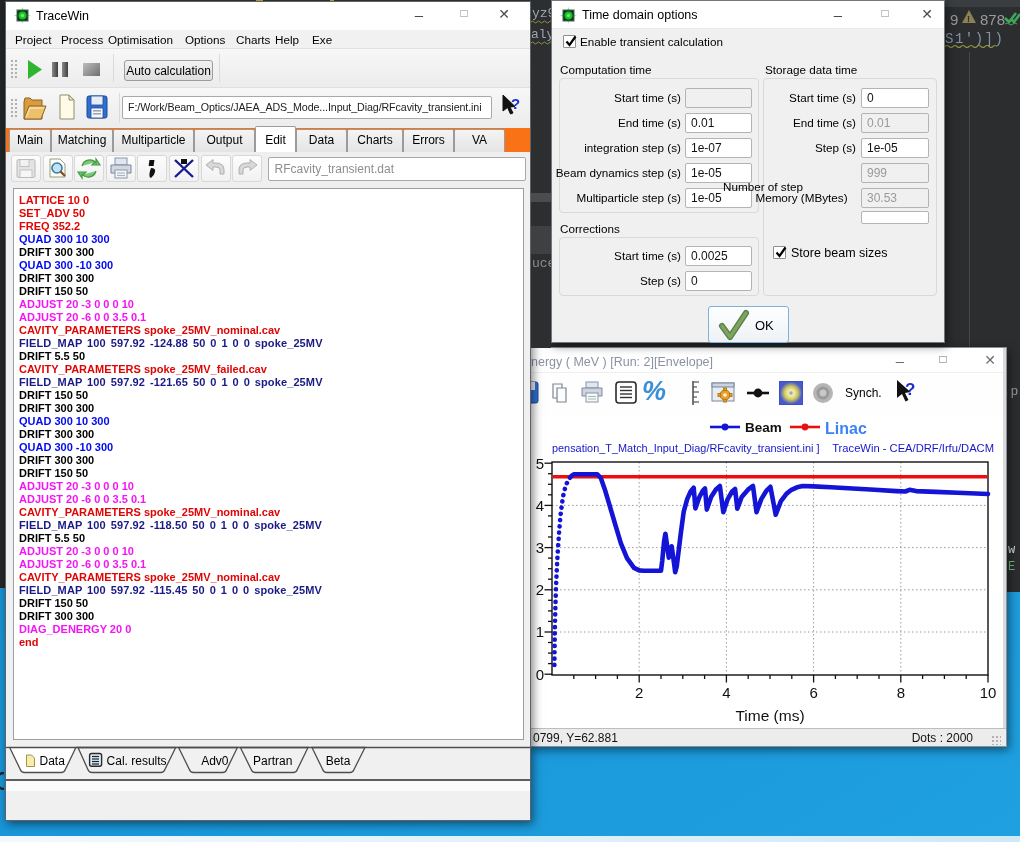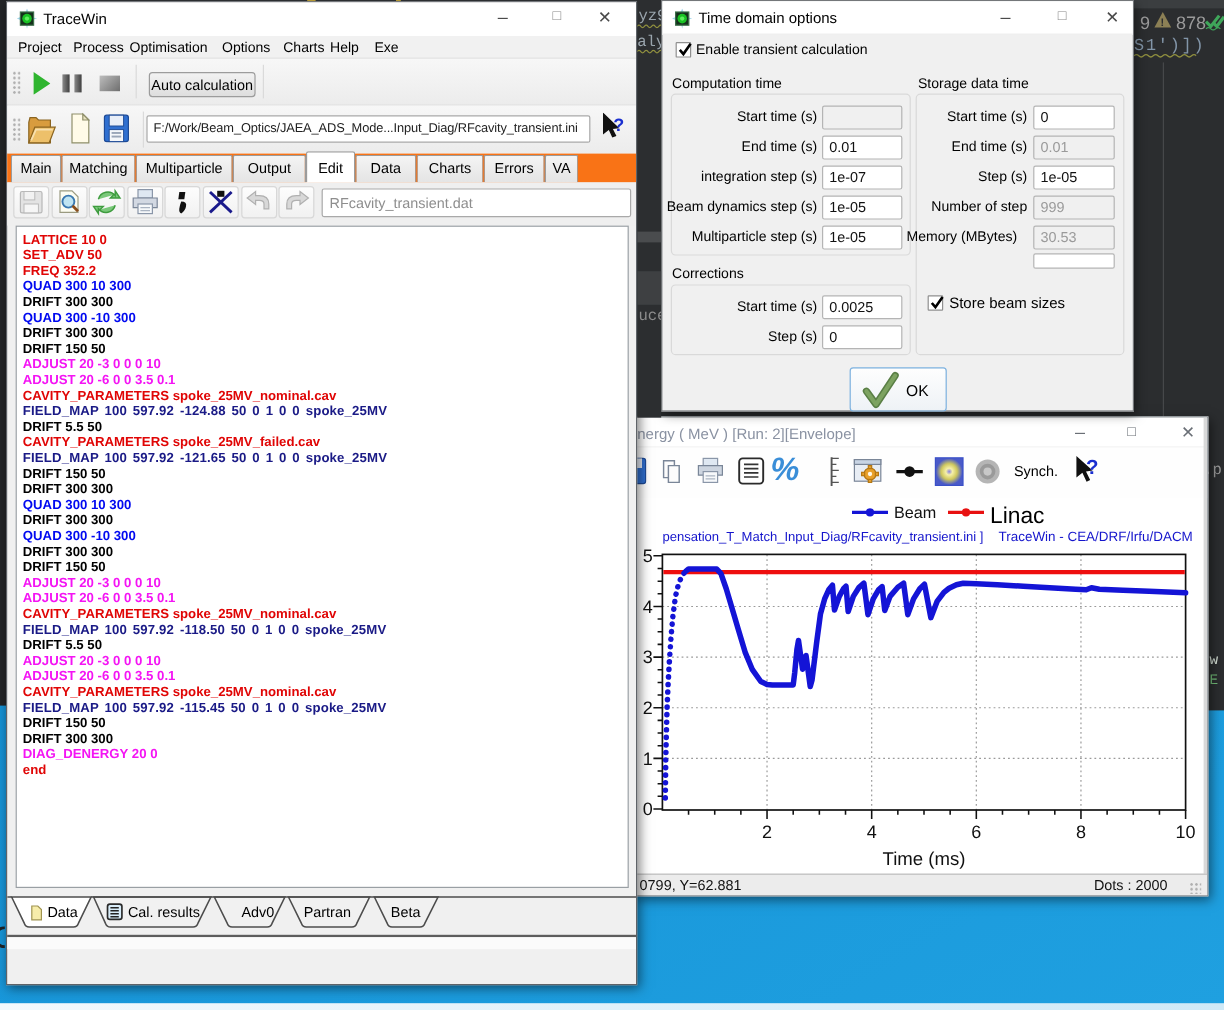--- a/index.html
+++ b/index.html
@@ -158,22 +158,22 @@
         <path d="M4 2 L4 20 L9 16 L12.5 23.5 L15.5 22 L12 15 L17.5 14 Z" fill="#111"></path>
         <text x="12" y="17" font-size="17" font-weight="bold" fill="#1a2fd0" font-family="Liberation Sans">?</text>
       </svg>
   </div>
   <svg class="abs" style="left:181px;top:71px" width="140" height="16">
       <line x1="0" y1="8" x2="30" y2="8" stroke="#1414d6" stroke-width="2.6"></line>
       <circle cx="15" cy="8" r="3.4" fill="#1414d6"></circle>
       <line x1="80" y1="8" x2="110" y2="8" stroke="#e81111" stroke-width="2.6"></line>
       <circle cx="95" cy="8" r="3.4" fill="#e81111"></circle>
     </svg>
-  <span class="abs" style="left:216px;top:72px;font-size:13.5px;font-weight:normal;color:#111">Beam</span>
-  <span class="abs" style="left:296px;top:72px;font-size:19px;font-weight:normal;color:#000000">Linac</span>
+  <span class="abs" style="left:216px;top:72px;font-size:13.5px;font-weight:bold;color:#111">Beam</span>
+  <span class="abs" style="left:296px;top:72px;font-size:16px;font-weight:bold;color:#3b82f6">Linac</span>
   <span class="abs" style="left:23px;top:94px;font-size:10.9px;color:#1515cc;white-space:nowrap">pensation_T_Match_Input_Diag/RFcavity_transient.ini ]</span>
   <span class="abs" style="left:265px;top:94px;width:200px;text-align:right;font-size:11.2px;color:#1515cc;white-space:nowrap">TraceWin - CEA/DRF/Irfu/DACM</span>
   <svg class="abs" id="plot" style="left:0;top:107px" width="477" height="273">
     <g stroke="#9a9a9a" stroke-width="1" stroke-dasharray="1.5,2.5" fill="none">
       <line x1="110.2" y1="7" x2="110.2" y2="220"></line>
         <line x1="197.4" y1="7" x2="197.4" y2="220"></line>
         <line x1="284.6" y1="7" x2="284.6" y2="220"></line>
         <line x1="371.8" y1="7" x2="371.8" y2="220"></line>
       <line x1="23" y1="177" x2="459" y2="177"></line>
         <line x1="23" y1="134.8" x2="459" y2="134.8"></line>
@@ -313,21 +313,21 @@
   </div>
   <div class="abs" id="tabbar" style="left:0;top:126px;width:524px;height:24px;background:#f97316">
     <div class="ttab" style="left:3px;width:42px">Main</div>
     <div class="ttab" style="left:45px;width:62px">Matching</div>
     <div class="ttab" style="left:107px;width:81px">Multiparticle</div>
     <div class="ttab" style="left:188px;width:61px">Output</div>
     <div class="ttab sel" style="left:249px;width:41px">Edit</div>
     <div class="ttab" style="left:290px;width:51px">Data</div>
     <div class="ttab" style="left:341px;width:56px">Charts</div>
     <div class="ttab" style="left:397px;width:51px">Errors</div>
-    <div class="ttab" style="left:448px;width:28px">VA</div>
+    <div class="ttab" style="left:448px;width:51px">VA</div>
   </div>
   <div class="abs" style="left:0;top:150px;width:524px;height:36px;background:#efefef">
     <div class="ibtn" style="left:5px;top:3px"><svg width="28" height="25">
           <path d="M5 5 Q5 3.6 6.4 3.6 L21.6 3.6 Q23 3.6 23 5 L23 20 Q23 21.4 21.6 21.4 L6.4 21.4 Q5 21.4 5 20 Z" fill="#e3e3e3" stroke="#b8b8b8" stroke-width="1"></path>
           <rect x="8" y="3.6" width="9" height="7" fill="#f2f2f2" stroke="#b8b8b8" stroke-width=".8"></rect>
           <rect x="8" y="14" width="12" height="7.4" fill="#f6f6f6" stroke="#b8b8b8" stroke-width=".8"></rect>
         </svg></div>
     <div class="ibtn" style="left:36.6px;top:3px"><svg width="28" height="25">
           <path d="M6 3 L16 3 L21 8 L21 21 L6 21 Z" fill="#fdfdf2" stroke="#9a9a80" stroke-width="1"></path>
           <circle cx="13" cy="12" r="5" fill="#bfe4f2" stroke="#3a78b0" stroke-width="1.6"></circle>
@@ -467,21 +467,21 @@
   <div class="lbl" style="left:-25px;top:273px;width:154px;text-align:right">Step (s)</div>
   <div class="fld" style="left:133px;top:270px;width:67px;height:20px">0</div>
   <div class="lbl" style="left:213px;top:62px">Storage data time</div>
   <div class="grp" style="left:211px;top:77px;width:174px;height:218px"></div>
   <div class="lbl" style="left:171px;top:90px;width:133px;text-align:right">Start time (s)</div>
   <div class="fld" style="left:309px;top:87px;width:68px;height:20px">0</div>
   <div class="lbl" style="left:171px;top:115px;width:133px;text-align:right">End time (s)</div>
   <div class="fld dis" style="left:309px;top:112px;width:68px;height:20px">0.01</div>
   <div class="lbl" style="left:171px;top:140px;width:133px;text-align:right">Step (s)</div>
   <div class="fld" style="left:309px;top:137px;width:68px;height:20px">1e-05</div>
-  <div class="lbl" style="left:171px;top:165px;width:133px;text-align:right">Number of step</div>
+  <div class="lbl" style="left:171px;top:179px;width:133px;">Number of step</div>
   <div class="fld dis" style="left:309px;top:162px;width:68px;height:20px">999</div>
   <div class="lbl" style="left:183px;top:190px;width:133px;text-align:center">Memory (MBytes)</div>
   <div class="fld dis" style="left:309px;top:187px;width:68px;height:20px">30.53</div>
   <div class="fld" style="left:309px;top:210px;width:68px;height:13px"></div>
   <div class="cb" style="left:221px;top:245px">
       <svg width="15" height="16">
         <path d="M2.5 8.5 L5.5 12 L11.5 3.5" stroke="#000" stroke-width="2.2" fill="none"></path>
       </svg>
     </div>
   <div class="lbl" style="left:239px;top:245px;font-size:12.5px">Store beam sizes</div>

